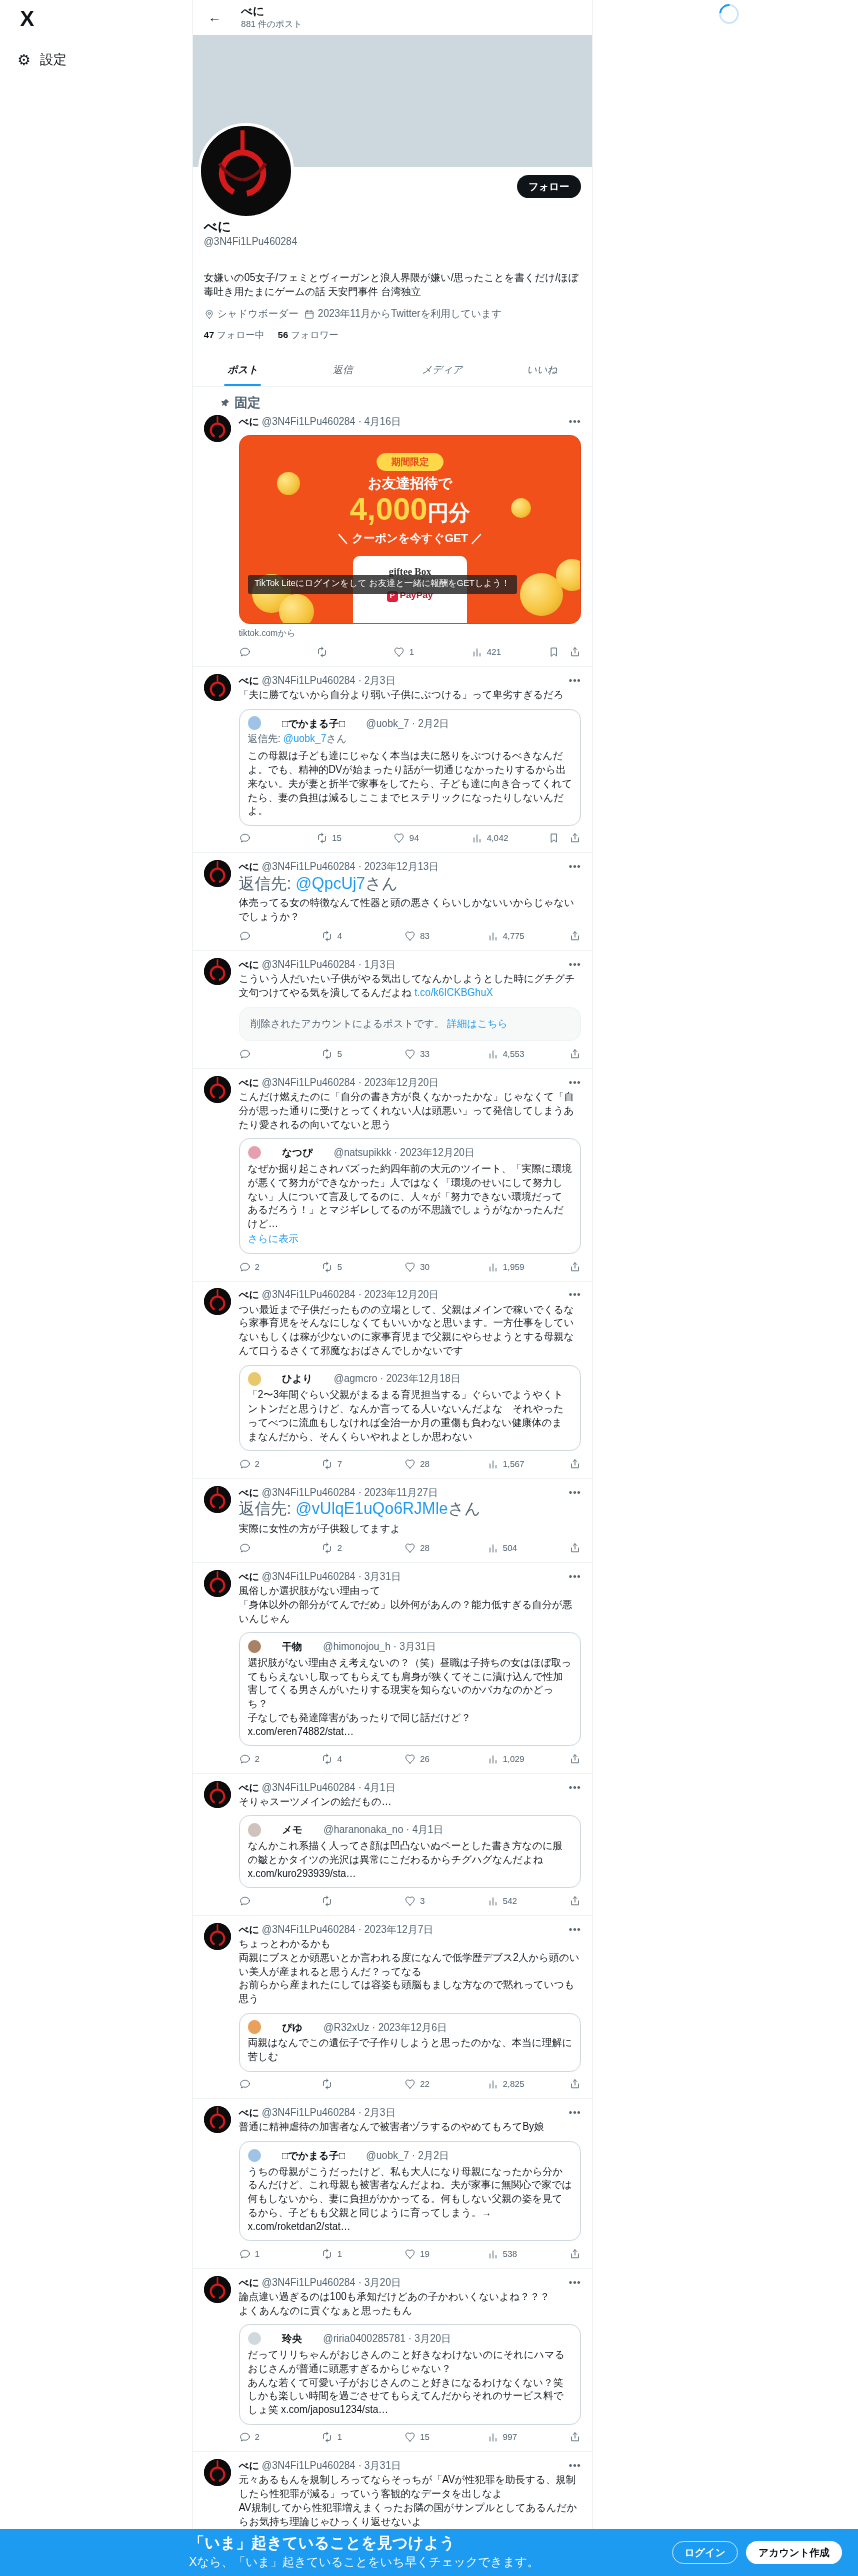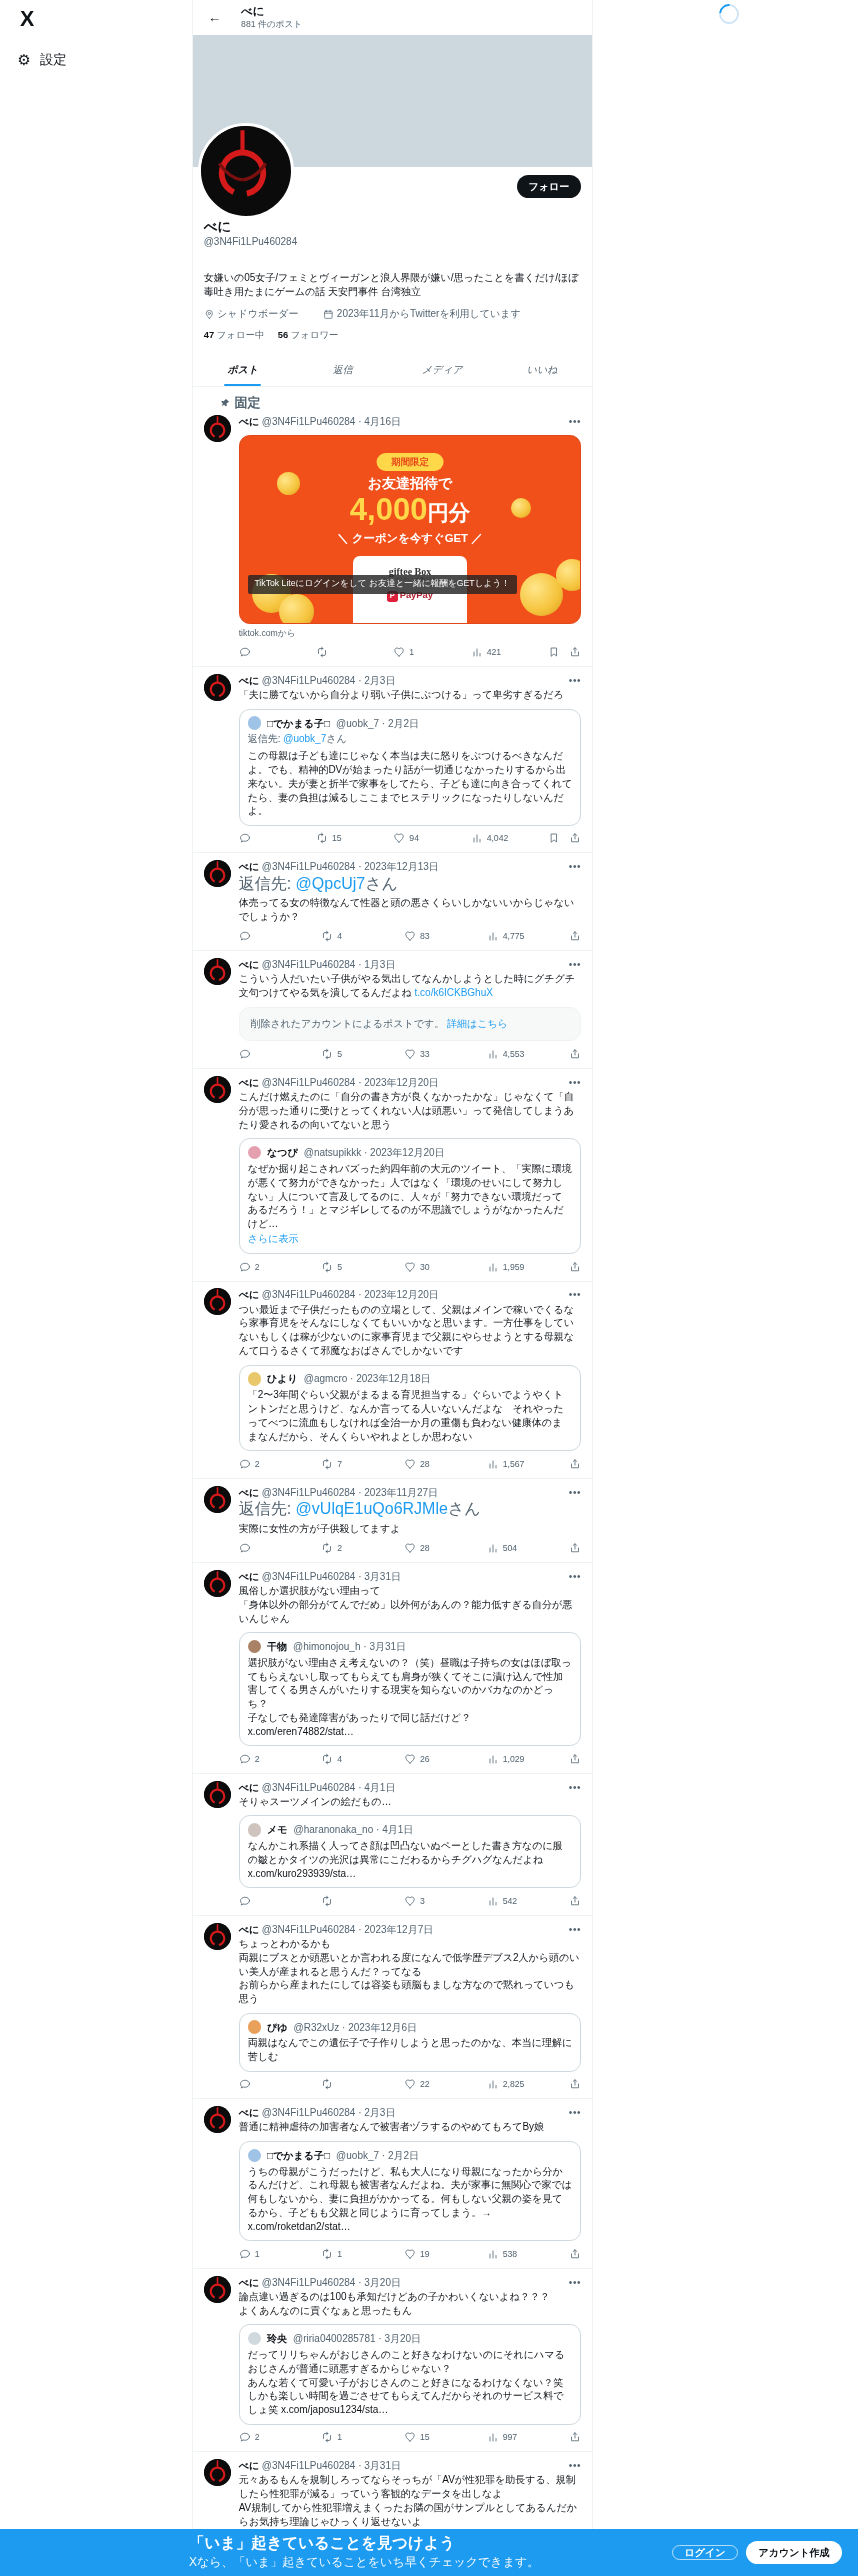--- a/index.html
+++ b/index.html
@@ -30,21 +30,21 @@
   .banner{height:132px;background:#cdd7de;}
   
   .profile{position:relative;padding:8px 10.7px 9.4px 10.7px;}
   .profile-avatar{position:absolute;left:5.3px;top:-44px;width:90px;height:90px;border-radius:50%;
     border:3.3px solid #fff;background:#0b0b0b;overflow:hidden;}
   .follow-btn{float:right;height:23px;padding:0 12px;border-radius:6687px;background:#0f1419;color:#fff;
     font-size:10px;font-weight:bold;border:none;display:flex;align-items:center;}
   .p-name{margin-top:44px;font-size:13.4px;font-weight:bold;line-height:1.2;clear:none;}
   .p-handle{font-size:10px;color:#536471;margin-top:1.3px;}
   .p-bio{font-size:10px;line-height:1.4;margin-top:24px;white-space:pre-line;}
-  .p-meta{display:flex;gap:25px;margin-top:8px;font-size:10px;color:#536471;align-items:flex-start;flex-wrap:wrap;}
+  .p-meta{display:flex;gap:6px;margin-top:8px;font-size:10px;color:#536471;align-items:flex-start;flex-wrap:wrap;}
   .p-meta .mi{display:flex;align-items:center;gap:2.7px;}
   .p-stats{display:flex;gap:13.4px;margin-top:8px;font-size:9.4px;color:#536471;}
   .p-stats b{color:#0f1419;font-weight:bold;}
   
   .tabs{display:flex;border-bottom:0.7px solid #eff3f4;margin-top:2.7px;}
   .tab{flex:1;display:flex;justify-content:center;align-items:center;height:32px;position:relative;
     font-size:10px;color:#536471;cursor:pointer;font-style:italic;}
   .tab.active{color:#0f1419;font-weight:bold;}
   .tab.active .underline{position:absolute;bottom:0;width:37px;height:2.7px;border-radius:6687px;background:#1d9bf0;}
   
@@ -62,21 +62,21 @@
   .t-source{font-size:8.7px;color:#536471;margin-top:4px;}
   .t-deleted{margin-top:6.7px;background:#f7f9f9;border:0.7px solid #eff3f4;border-radius:10.7px;
     padding:9.4px 10.7px;font-size:10px;color:#536471;}
   
   .t-stats{display:flex;align-items:center;margin:6.7px 0 4px 0;color:#536471;font-size:8.7px;max-width:361px;}
   .sgroup{flex:1;display:flex;align-items:center;gap:4px;}
   .sgroup svg{display:block;}
   .sright{display:flex;align-items:center;gap:9.4px;margin-left:auto;}
   
   .t-quote{margin-top:6.7px;border:0.7px solid #cfd9de;border-radius:10.7px;padding:6.7px 8px;cursor:pointer;}
-  .q-header{display:flex;align-items:center;gap:6px;font-size:10px;line-height:1.3;}
+  .q-header{display:flex;align-items:center;gap:21px;font-size:10px;line-height:1.3;}
   .q-avatar{width:13.4px;height:13.4px;border-radius:50%;flex:0 0 13.4px;}
   .q-name{font-weight:bold;white-space:nowrap;}
   .q-meta{color:#536471;white-space:nowrap;overflow:hidden;text-overflow:ellipsis;}
   .q-replyto{font-size:10px;color:#536471;margin-top:2.7px;}
   .q-body{font-size:10px;line-height:1.38;margin-top:2.7px;white-space:pre-line;word-wrap:break-word;}
   .q-more{color:#1d9bf0;font-size:10px;margin-top:1.3px;}
   
   .t-media{margin-top:6.7px;position:relative;height:187px;border-radius:10.7px;overflow:hidden;
     background:#f2501b;border:0.7px solid #e0481a;}
   .m-badge{position:absolute;top:17.4px;left:50%;transform:translateX(-50%);background:#ffd84a;color:#e8491a;
@@ -95,21 +95,21 @@
   .coin{position:absolute;border-radius:50%;background:radial-gradient(circle at 35% 35%,#ffe68a,#f5c33b 60%,#d89a1e);}
   .m-caption{position:absolute;left:8px;bottom:29px;background:rgba(35,35,35,0.82);color:#fff;font-size:8.7px;
     padding:3.3px 6.7px;border-radius:2px;white-space:nowrap;}
   
   .bottom-bar{position:absolute;left:0;top:2529px;width:859px;height:47px;background:#1d9bf0;
     display:flex;align-items:center;z-index:20;}
   .bb-text{margin-left:189px;color:#fff;}
   .bb-title{font-size:15.4px;font-weight:bold;line-height:1.2;}
   .bb-sub{font-size:12px;margin-top:2px;opacity:0.95;}
   .bb-buttons{margin-left:auto;margin-right:17.4px;display:flex;gap:8px;align-items:center;}
-  .bb-login{height:15px;padding:0 12px;border-radius:6687px;border:0.7px solid rgba(255,255,255,0.65);
+  .bb-login{height:23px;padding:0 12px;border-radius:6687px;border:0.7px solid rgba(255,255,255,0.65);
     background:transparent;color:#fff;font-size:10px;font-weight:bold;display:flex;align-items:center;}
   .bb-signup{height:23px;padding:0 12px;border-radius:6687px;border:none;background:#fff;color:#0f1419;
     font-size:10px;font-weight:bold;display:flex;align-items:center;}
   svg.icon{stroke:#536471;fill:none;stroke-width:1.6;stroke-linecap:round;stroke-linejoin:round;}
   svg.icon.filled{fill:#536471;stroke:none;}
 </style>
 </head>
 <body>
 
 <div class="rail">

